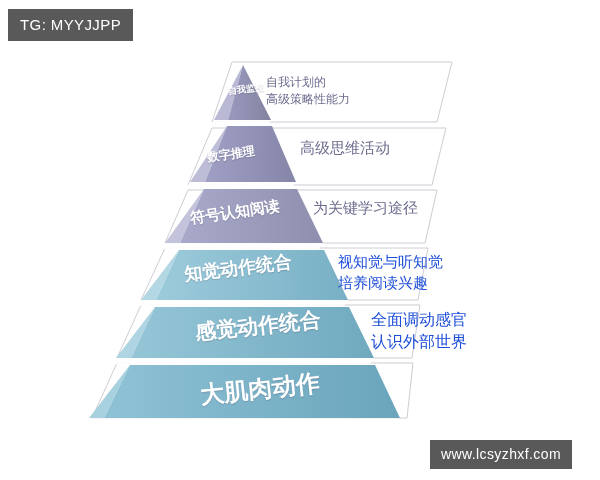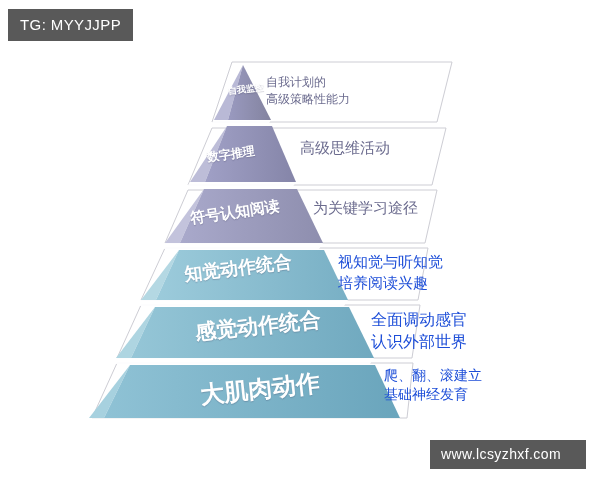--- a/index.html
+++ b/index.html
@@ -27,21 +27,21 @@
     position: absolute;
     background: #595959;
     color: #ffffff;
     font-size: 15px;
     line-height: 1;
     padding: 8px 12px 9px 12px;
     letter-spacing: 0.4px;
     white-space: nowrap;
   }
   #wm-top { left: 8px; top: 9px; }
-  #wm-bottom { left: 430px; top: 440px; font-size: 14px; padding: 7px 25px 8px 11px; }
+  #wm-bottom { left: 430px; top: 440px; font-size: 14px; padding: 7px 11px 8px 11px; }
 
   
   #pyramid-svg {
     position: absolute;
     left: 0; top: 0;
     width: 600px;
     height: 480px;
   }
 
   
@@ -172,21 +172,17 @@
   <div class="callout-text" style="left:338px; top:252px; font-size:15px;">
     <span class="callout-line">视知觉与听知觉</span>
     <span class="callout-line">培养阅读兴趣</span>
   </div>
 
   <div class="callout-text" style="left:371px; top:309px; font-size:16px;">
     <span class="callout-line">全面调动感官</span>
     <span class="callout-line">认识外部世界</span>
   </div>
 
-  <div class="callout-text" style="left:384px; top:366px; font-size:14px;">
-    <span class="callout-line">爬、翻、滚建立</span>
-    <span class="callout-line">基础神经发育</span>
-  </div>
 
   <div id="wm-top" class="watermark">TG: MYYJJPP</div>
   <div id="wm-bottom" class="watermark">www.lcsyzhxf.com</div>
 
 </div>
 
 </body></html>

